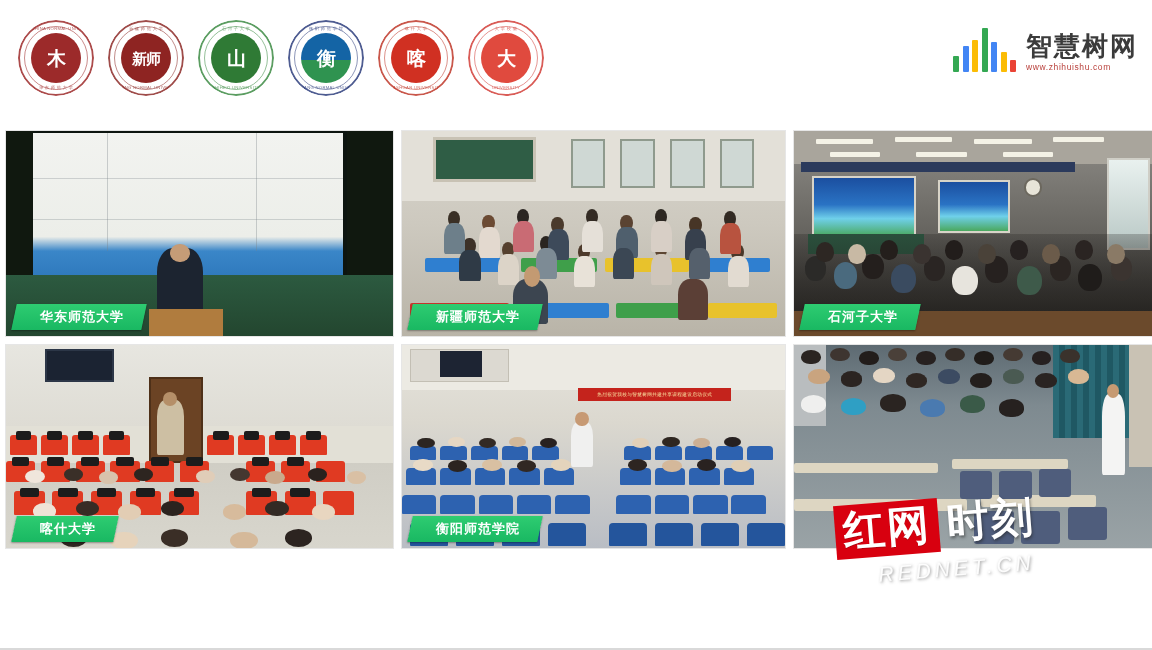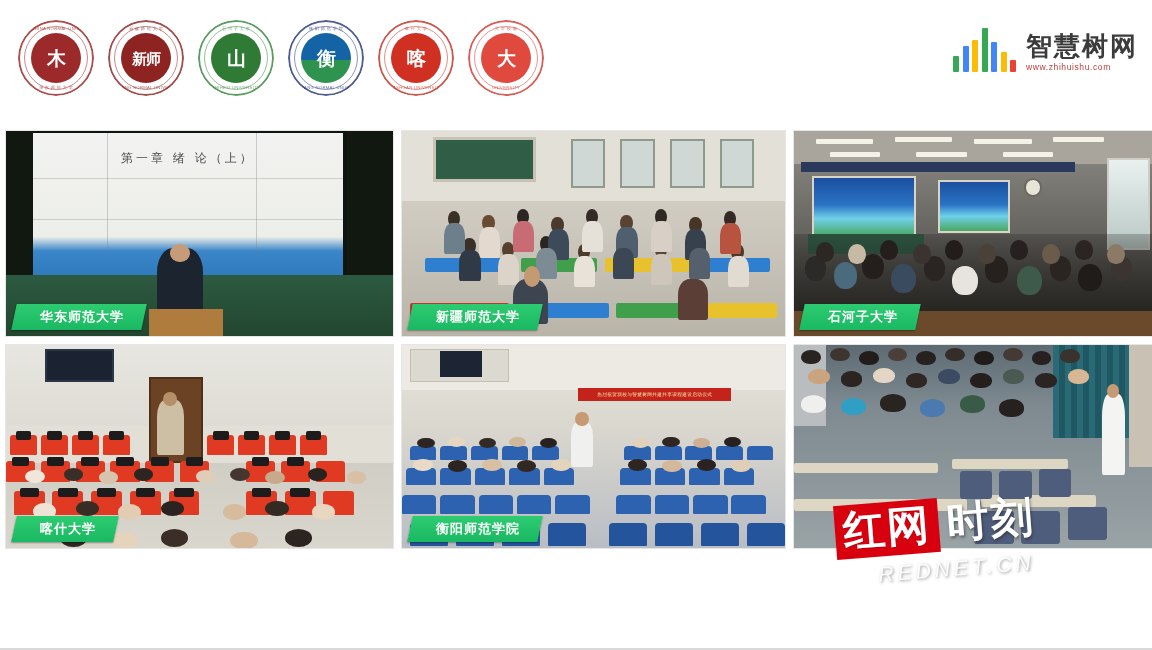--- a/index.html
+++ b/index.html
@@ -382,21 +382,20 @@
   <div class="grid">
 
     <div class="panel">
       <div class="photo">
         <div class="p1-wall"></div>
         <div class="p1-dark-l"></div>
         <div class="p1-dark-r"></div>
         <div class="p1-screen">
           <div class="p1-hline" style="top:31%"></div>
           <div class="p1-hline" style="top:60%"></div>
-          <div class="p1-slide-title">第一章 绪 论（上）</div>
         </div>
         <div class="p1-board"></div>
         <div class="p1-person"></div>
         <div class="p1-head"></div>
         <div class="p1-podium"></div>
       </div>
       <div class="badge">
         <span>华东师范大学</span>
       </div>
     </div>

